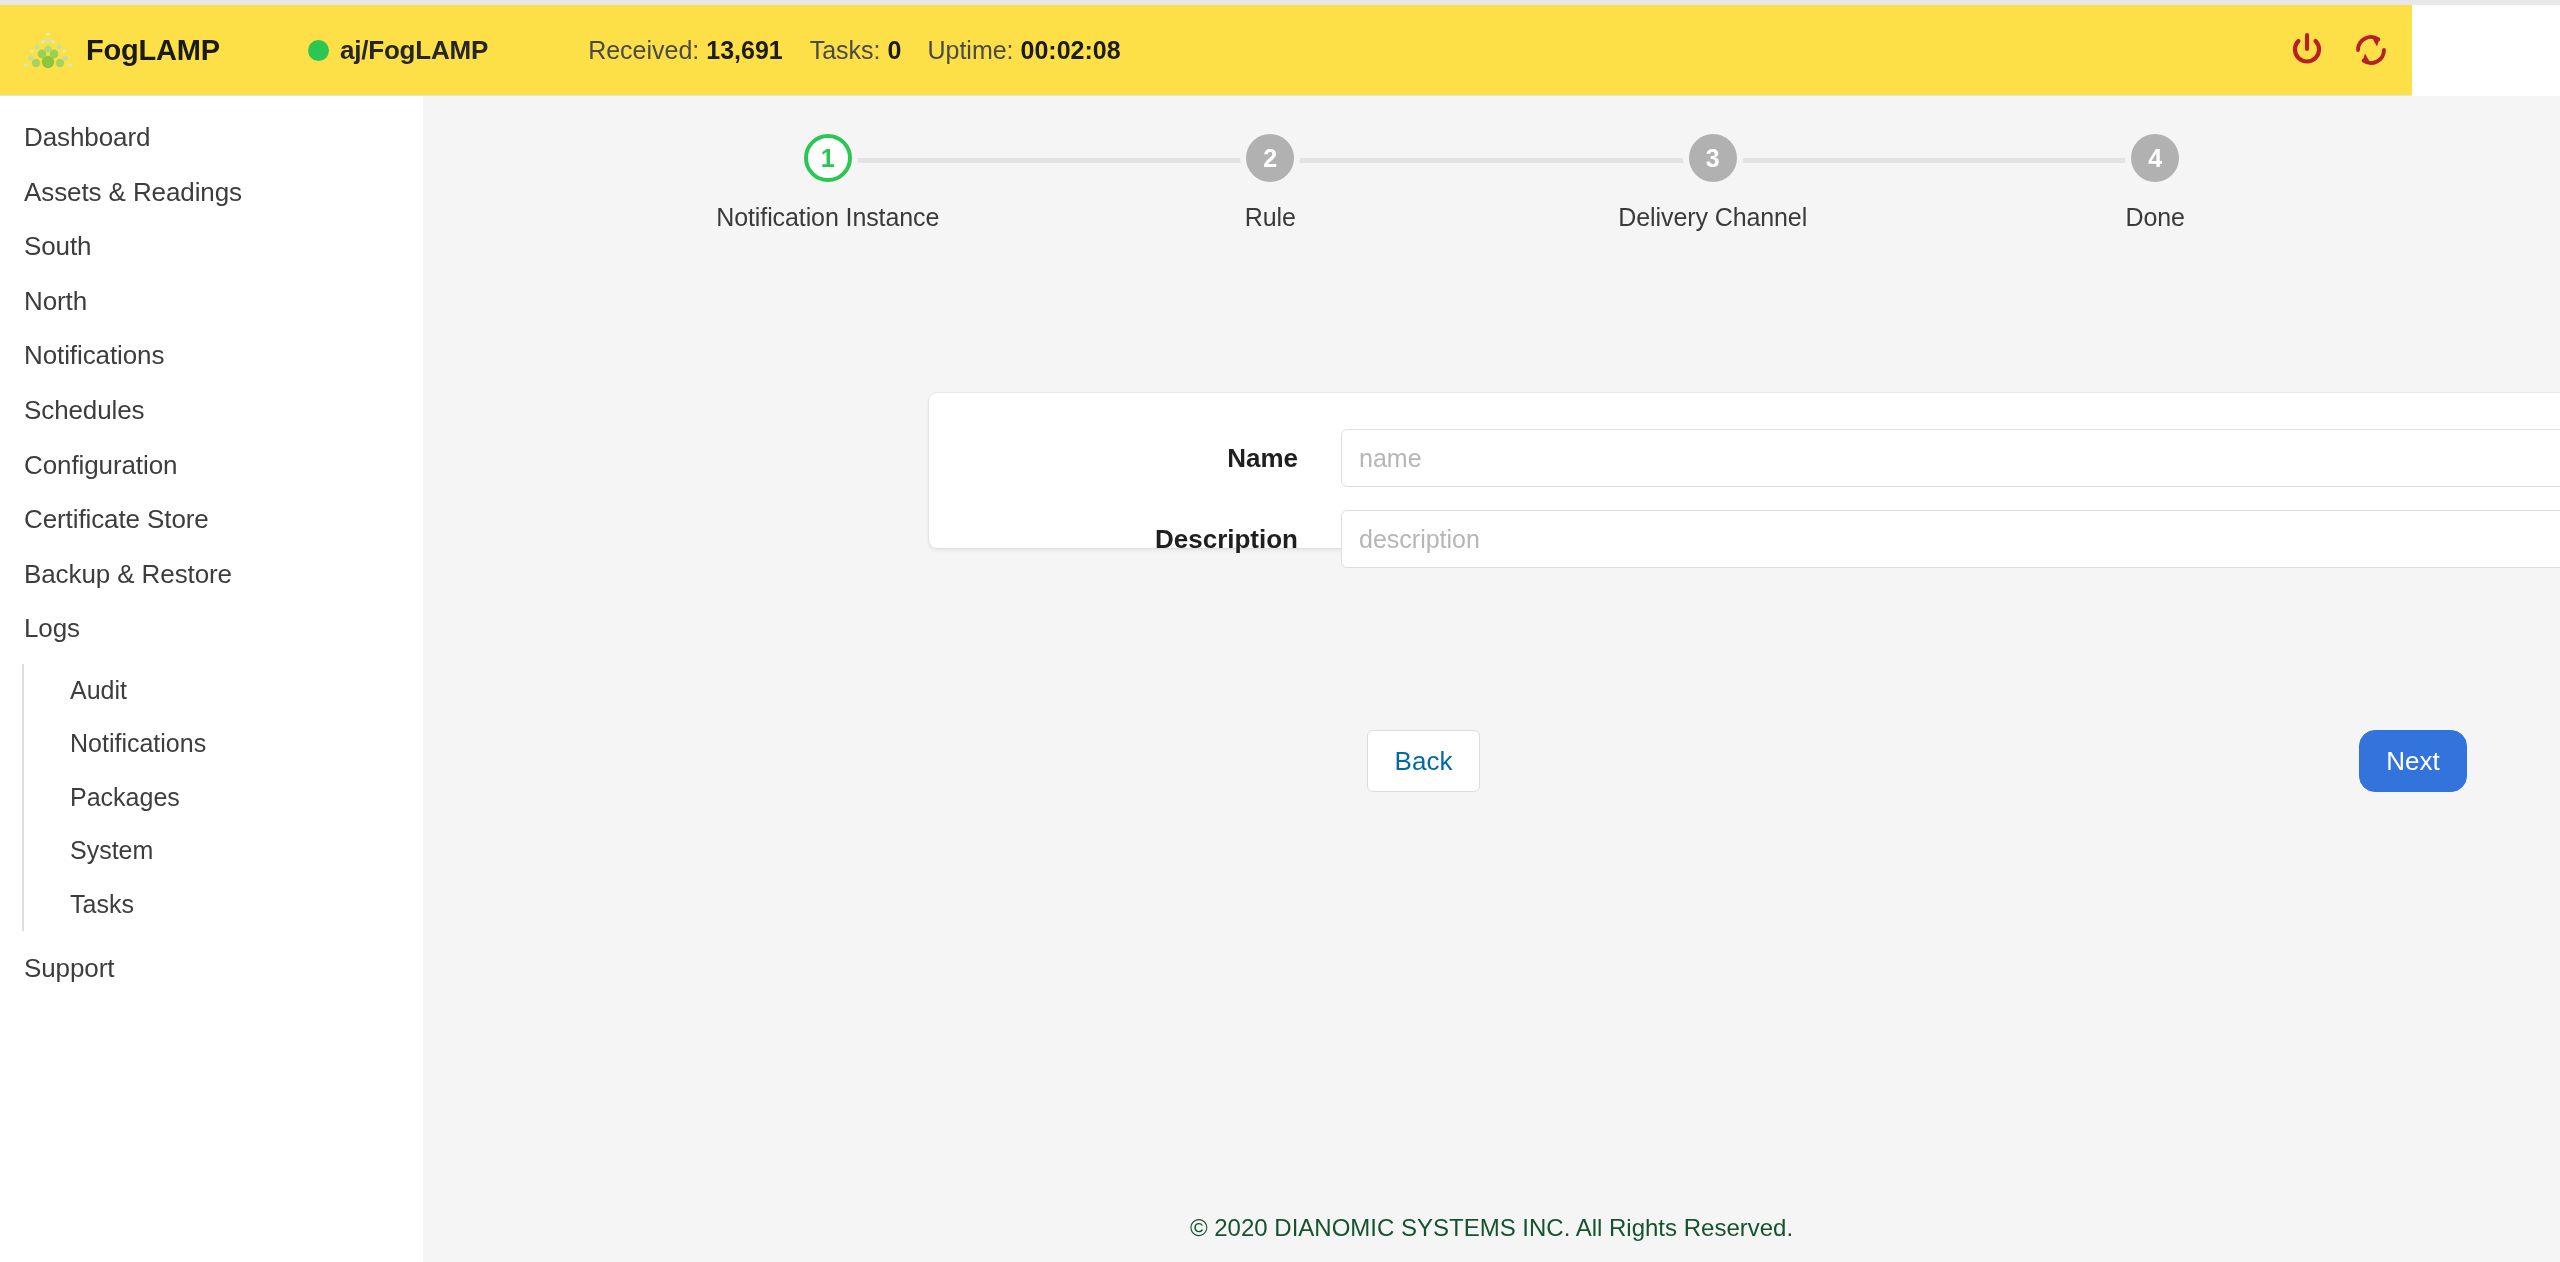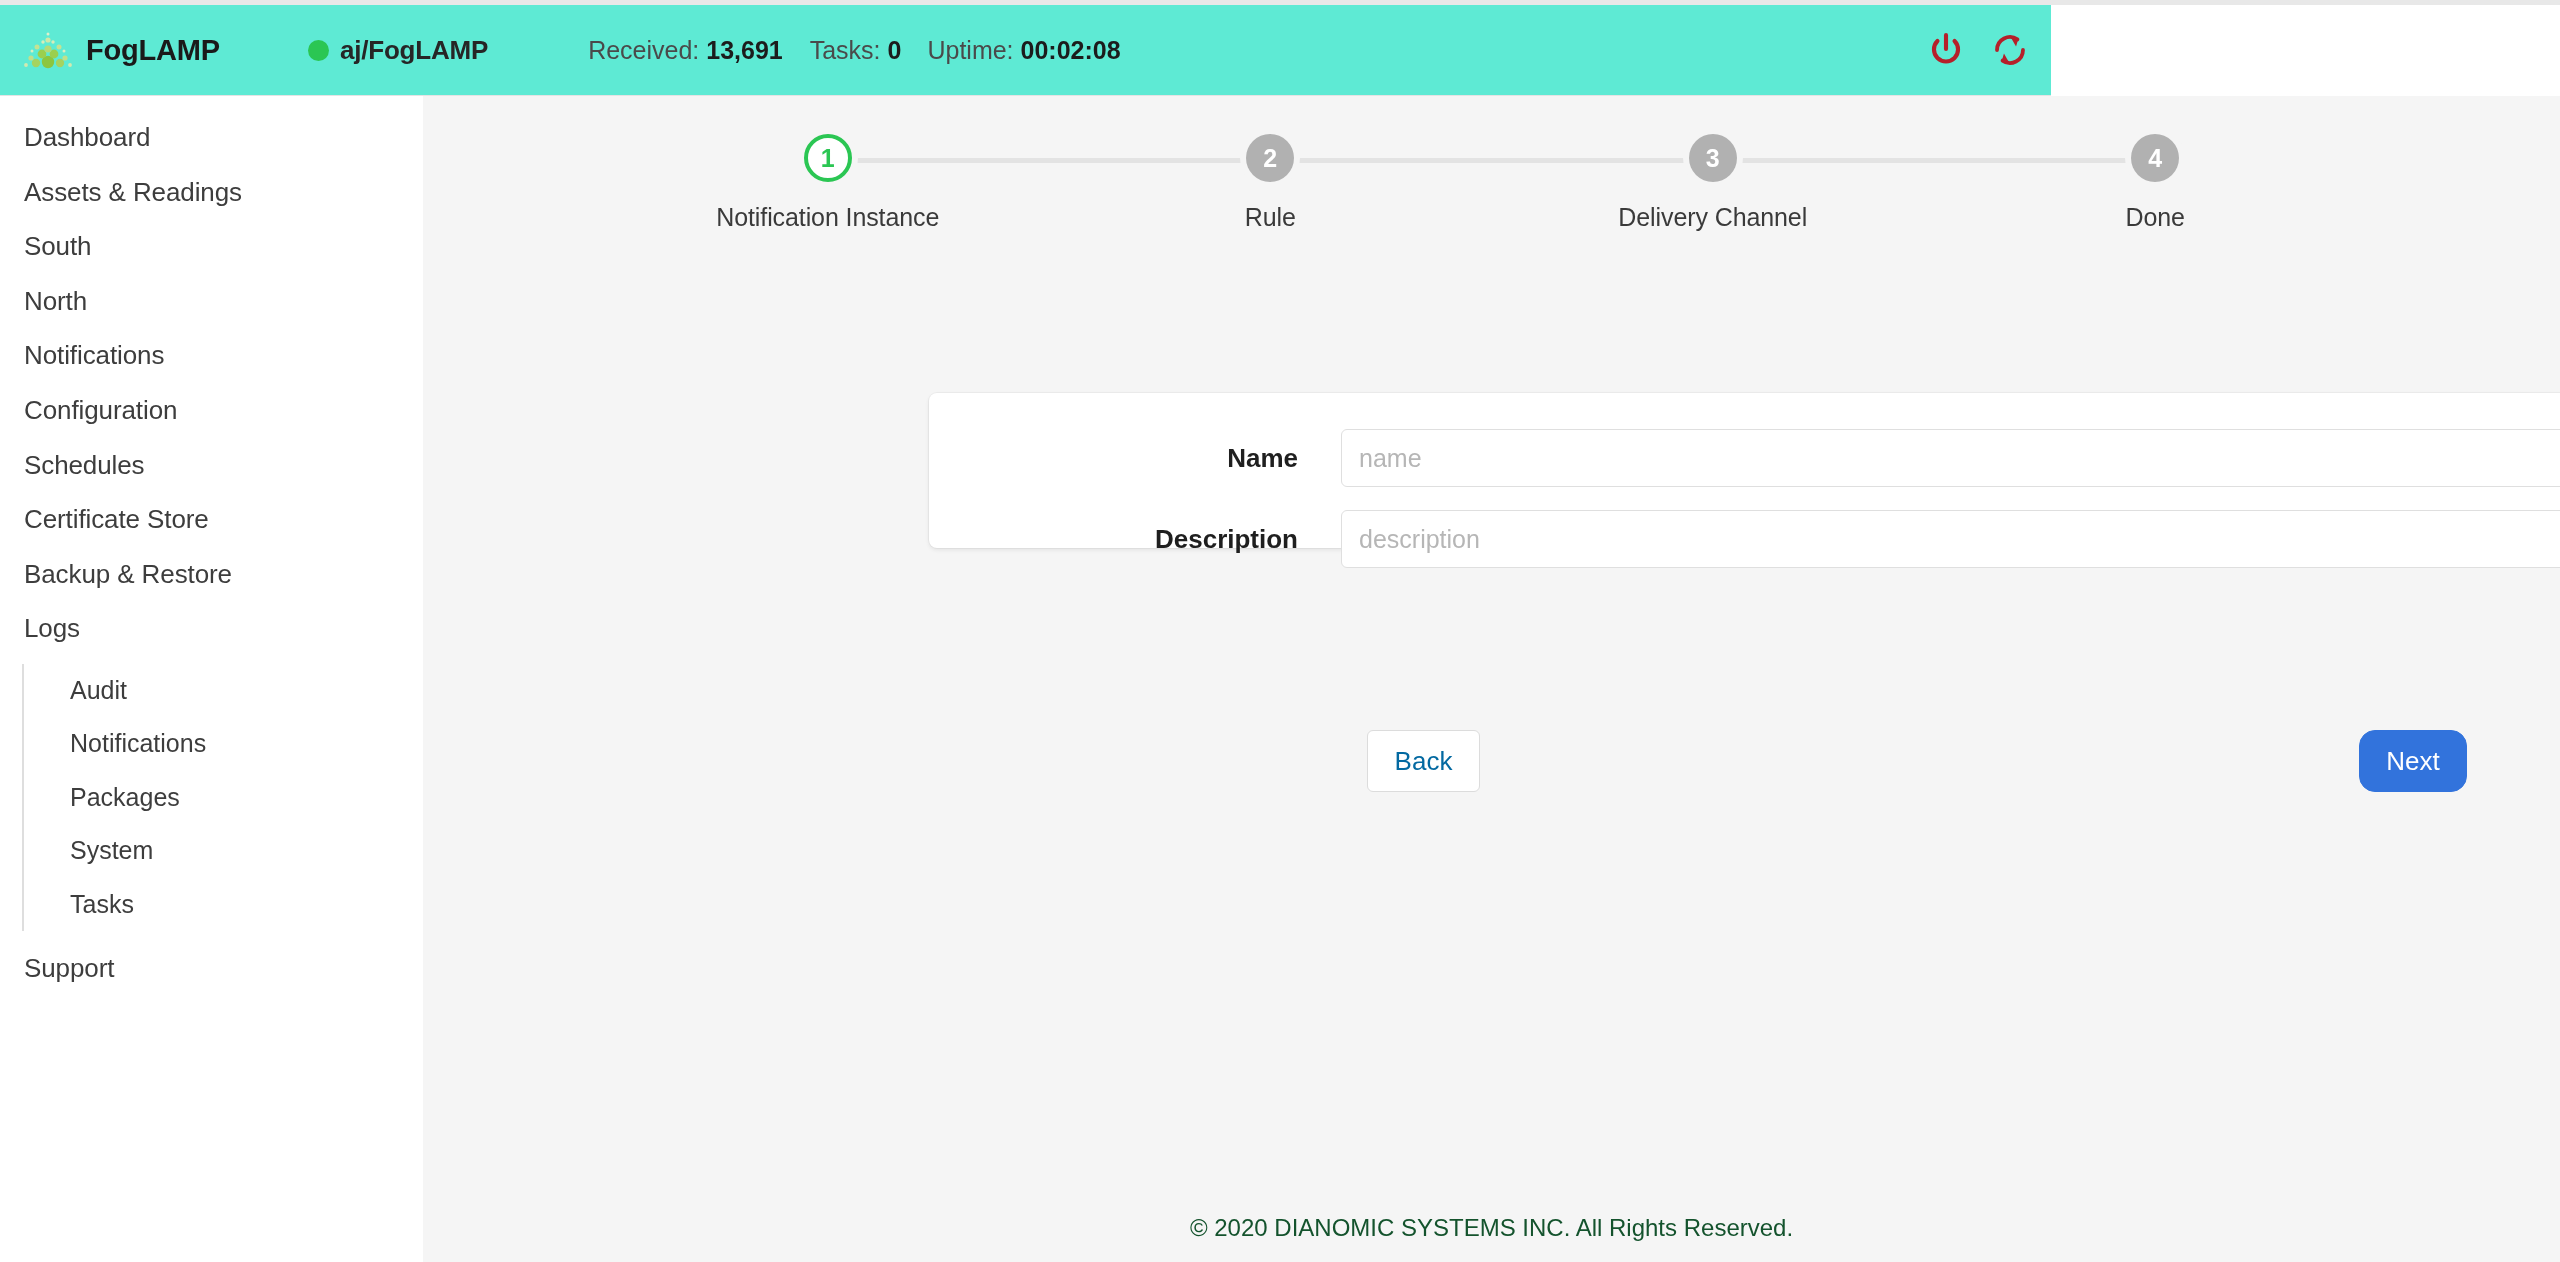--- a/index.html
+++ b/index.html
@@ -11,22 +11,22 @@
   }
 
   
   #top-sliver {
     position: absolute; left: 0; top: 0; width: 2560px; height: 5px;
     background: #e8e8e8;
   }
 
   
   #header {
-    position: absolute; left: 0; top: 5px; width: 2051px; height: 91px;
-    background: #5eead4;
+    position: absolute; left: 0; top: 5px; width: 2412px; height: 91px;
+    background: #fde047;
     border-bottom: 1px solid #e4e4e4;
     display: flex; align-items: center;
   }
   #brand { display: flex; align-items: center; margin-left: 22px; }
   #logo-icon { width: 52px; height: 38px; position: relative; }
   #logo-icon svg { display: block; }
   #brand-name {
     font-size: 29px; font-weight: bold; color: #1a1a1a;
     margin-left: 12px; letter-spacing: -0.2px;
   }
@@ -225,22 +225,22 @@
     </span>
   </div>
 </div>
 
 <div id="sidebar">
   <a class="nav-item">Dashboard</a>
   <a class="nav-item">Assets &amp; Readings</a>
   <a class="nav-item">South</a>
   <a class="nav-item">North</a>
   <a class="nav-item">Notifications</a>
+  <a class="nav-item">Schedules</a>
   <a class="nav-item">Configuration</a>
-  <a class="nav-item">Schedules</a>
   <a class="nav-item">Certificate Store</a>
   <a class="nav-item">Backup &amp; Restore</a>
   <a class="nav-item">Logs</a>
 
   <div id="sub-nav">
     <a class="sub-item">Audit</a>
     <a class="sub-item">Notifications</a>
     <a class="sub-item">Packages</a>
     <a class="sub-item">System</a>
     <a class="sub-item">Tasks</a>

